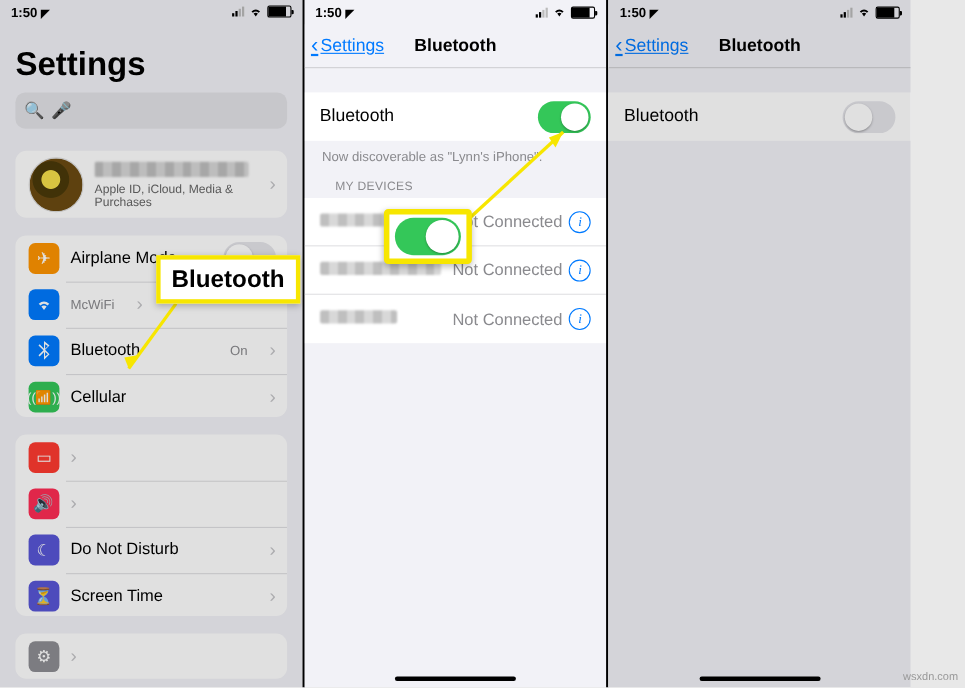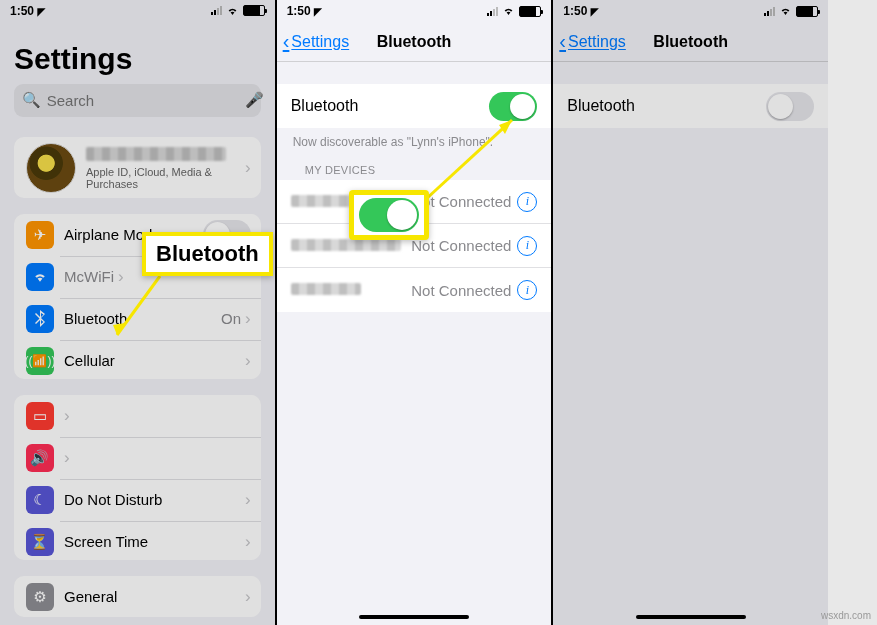--- a/index.html
+++ b/index.html
@@ -27,21 +27,21 @@
   .search-wrap { margin:0 14px 12px; background:#e3e3e8; border-radius:9px; height:34px; display:flex; align-items:center; padding:0 8px; color:#8a8a8e; }
   .search-wrap .mag { margin-right:6px; font-size:15px; }
   .search-wrap input { flex:1; border:none; background:transparent; font-size:15px; color:#8a8a8e; outline:none; }
   .search-wrap .mic { font-size:15px; }
 
   .card { background:#fff; border-radius:10px; margin:8px 14px; overflow:hidden; }
   .row { display:flex; align-items:center; min-height:42px; padding:6px 10px 6px 12px; position:relative; }
   .row + .row::before { content:""; position:absolute; left:46px; right:0; top:0; height:1px; background:#e0e0e3; }
   .row .icon { width:28px; height:28px; border-radius:6px; margin-right:10px; display:flex; align-items:center; justify-content:center; color:#fff; font-size:15px; flex-shrink:0; }
   .row .label { flex:1; font-size:15px; color:#000; }
-  .row .value { color:#8a8a8e; font-size:15px; margin-right:4px; }
+  .row .value { color:#8a8a8e; font-size:12px; margin-right:20px; }
   .chev { color:#c5c5c8; font-size:17px; }
 
   .ic-orange{background:#ff9500;} .ic-blue{background:#007aff;} .ic-green{background:#34c759;}
   .ic-red{background:#ff3b30;} .ic-pink{background:#ff2d55;} .ic-purple{background:#5856d6;}
   .ic-indigo{background:#5856d6;} .ic-gray{background:#8e8e93;}
 
   .profile-row { min-height:58px; }
   .avatar { width:50px; height:50px; border-radius:50%; background: radial-gradient(circle at 40% 40%, #f7e04a 0 20%, #4a3a0a 22% 40%, #6b4a12 42% 100%); margin-right:10px; flex-shrink:0; border:1px solid #ddd;}
   .profile-text { flex:1; }
   .profile-text .name { font-size:17px; font-weight:500; }
@@ -105,21 +105,20 @@
         <span class="batt">
             <i></i>
           </span>
       </span>
     </div>
 
     <div class="big-title">Settings</div>
 
     <div class="search-wrap">
       <span class="mag">🔍</span>
-      <input placeholder="Search" style="">
       <span class="mic">🎤</span>
     </div>
 
     <div class="card">
       <div class="row profile-row">
         <div class="avatar"></div>
         <div class="profile-text">
           <div class="name"><span class="blur-strip"></span></div>
           <div class="sub">Apple ID, iCloud, Media &amp; Purchases</div>
         </div>
@@ -178,21 +177,20 @@
       <div class="row">
         <div class="icon ic-indigo">⏳</div>
         <div class="label">Screen Time</div>
         <span class="chev">›</span>
       </div>
     </div>
 
     <div class="card">
       <div class="row">
         <div class="icon ic-gray">⚙</div>
-        <div class="label">General</div>
         <span class="chev">›</span>
       </div>
     </div>
 
     <div class="callout-bt" style="left:142px; top:232px;">Bluetooth</div>
     <svg class="line" style="left:0;top:0;" width="292" height="625">
         <line x1="160" y1="276" x2="117" y2="335" stroke="#f7e600" stroke-width="3"></line>
         <polygon points="117,335 125,323 113,325" fill="#f7e600"></polygon>
       </svg>
   </div>

